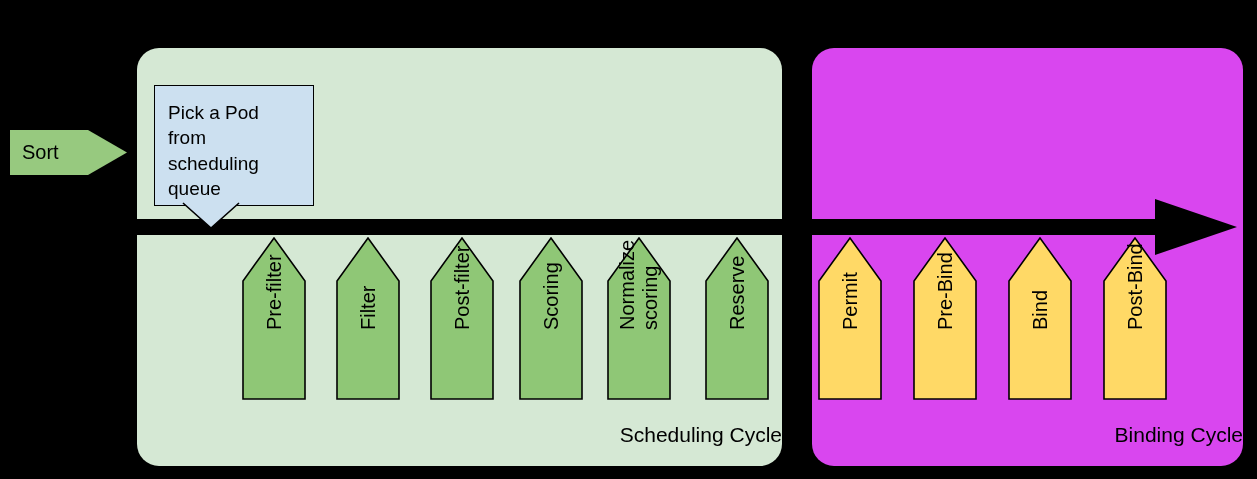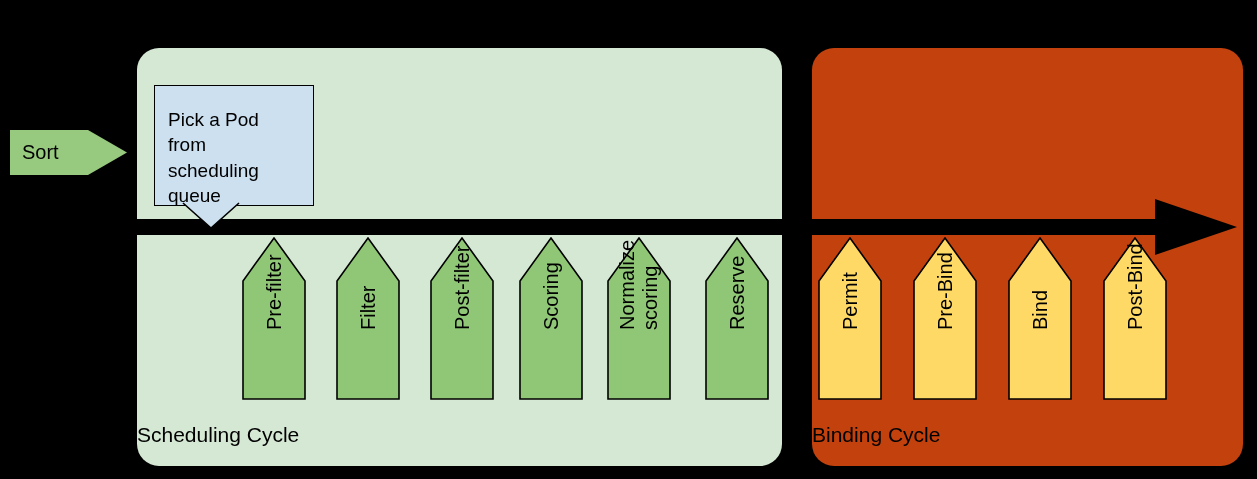--- a/index.html
+++ b/index.html
@@ -26,29 +26,29 @@
     top: 48px;
     width: 645px;
     height: 418px;
     background: #D5E8D4;
   }
   #binding-panel {
     left: 812px;
     top: 48px;
     width: 431px;
     height: 418px;
-    background: #c2410c;
+    background: #d946ef;
     text-decoration: underline;
   }
   .panel-label {
     position: absolute;
     bottom: 20px;
     left: 0;
     width: 100%;
-    text-align: left;
+    text-align: right;
     font-size: 21px;
     color: #000000;
     line-height: 1.1;
   }
 
   
   #timeline-bar {
     position: absolute;
     left: 137px;
     top: 219px;
@@ -92,21 +92,20 @@
     background: #CCE0F0;
     border: 1.5px solid #000000;
     box-sizing: border-box;
   }
   .callout .callout-text {
     padding: 14px 13px 0 13px;
     font-size: 19px;
     line-height: 1.33;
     color: #000000;
     white-space: pre-line;
-    margin-top: 7px;
   }
 
   #callout-pick { left: 154px; top: 85px; width: 160px; height: 121px; }
   #callout-reserve { left: 628px; top: 85px; width: 154px; height: 121px; }
   #callout-bind { left: 929px; top: 85px; width: 152px; height: 121px; }
 
   
   .tail-svg {
     position: absolute;
     top: 100%;

